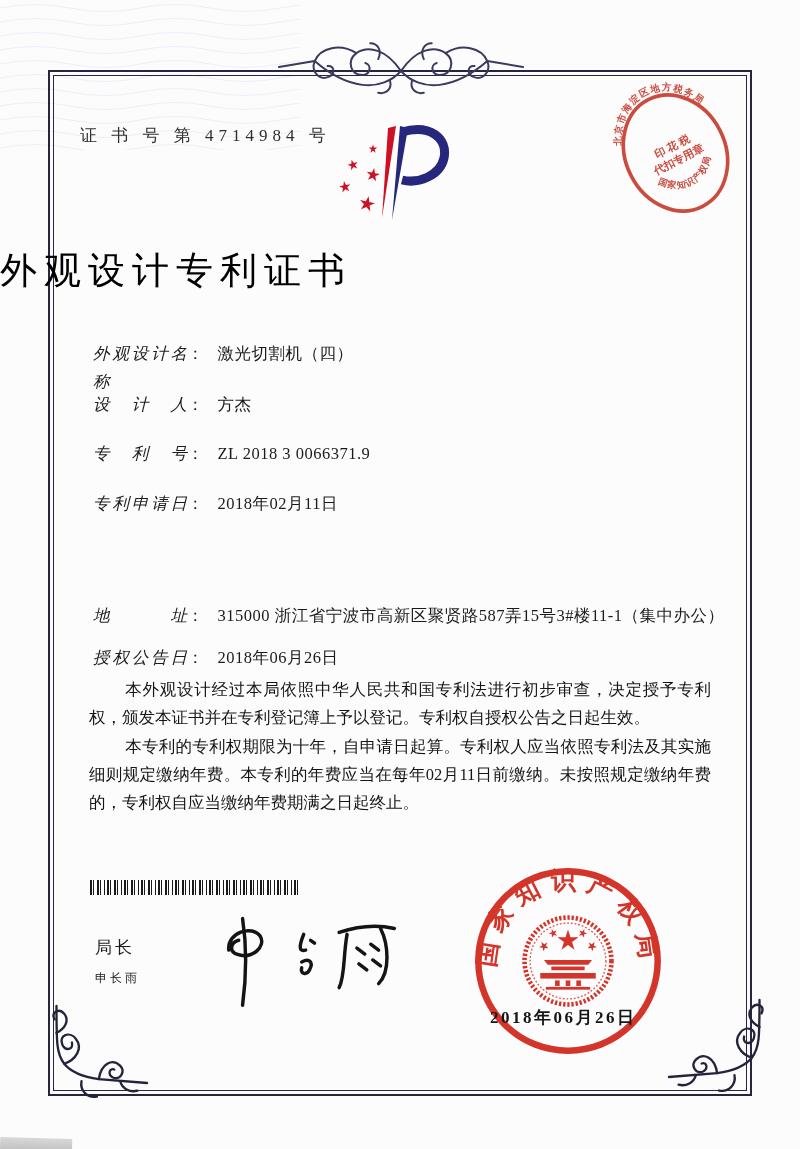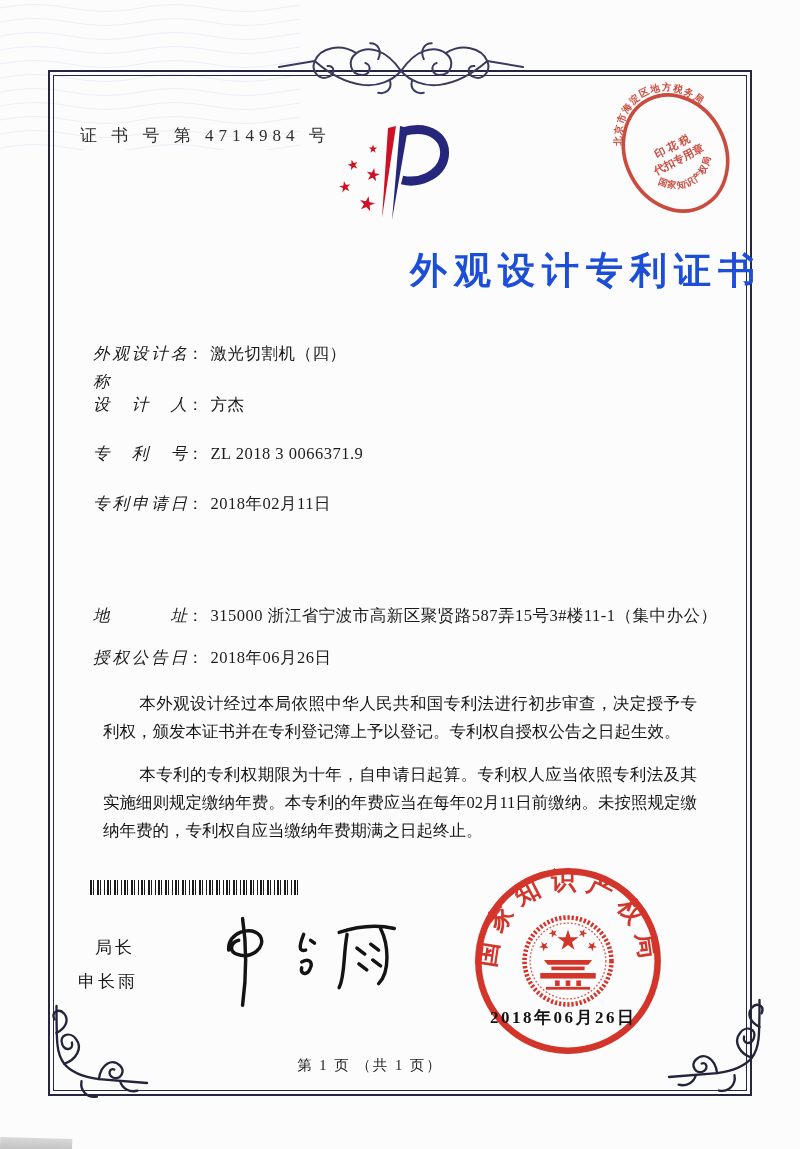--- a/index.html
+++ b/index.html
@@ -9,35 +9,35 @@
     font-family:"Liberation Serif","DejaVu Serif",serif;
     color:#1b1b1b;
   }
   .texture{position:absolute; inset:0; pointer-events:none;}
   .frame{position:absolute; left:48px; top:70px; width:700px; height:1022px;
     border:2.5px solid #262640;}
   .frame-inner{position:absolute; inset:3px; border:1px solid #262640;}
   .cert-no{position:absolute; left:80px; top:124px; font-size:17px; letter-spacing:5px; color:#2e2e2e;}
   .logo{position:absolute; left:330px; top:123px; width:135px; height:102px;}
   .tax-seal{position:absolute; left:612px; top:80px; width:127px; height:146px; opacity:.9;}
-  .title{position:absolute; left:0; top:246px; width:762px; text-align:right;
-    font-size:37px; font-weight:700; letter-spacing:7px; color:#1d4ed8;}
+  .title{position:absolute; left:0; top:246px; width:762px; text-align:left;
+    font-size:37px; font-weight:400; letter-spacing:7px; color:#000000;}
   .row{position:absolute; left:93px; width:640px; font-size:16.5px; line-height:28px; white-space:normal;}
   .flabel{display:inline-block; width:94px; text-align:justify; text-align-last:justify; vertical-align:top;font-style:italic;}
   .fcolon{display:inline-block; vertical-align:top;}
-  .fval{display:inline-block; margin-left:7px; vertical-align:top; max-width:525px; letter-spacing:.5px;}
+  .fval{display:inline-block; margin-left:14px; vertical-align:top; max-width:525px; letter-spacing:.5px;}
   .r1{top:340px}.r2{top:391px}.r3{top:440px}.r4{top:490px}.r5{top:542px}.r6{top:602px}.r7{top:644px}
   .grant-pair{position:absolute; left:362px; top:0; white-space:nowrap;}
   .paras{position:absolute; left:89px; top:676px; width:622px; font-size:16.5px;
     line-height:28.3px; text-align:justify; color:#151515;}
-  .paras p{margin:14px; text-indent:2.2em;}
+  .paras p{margin:0; text-indent:2.2em;}
   .barcode{position:absolute; left:90px; top:880px; width:210px; height:15px;
     background:repeating-linear-gradient(90deg,#1a1a1a 0 2px,#fff 2px 3px,#1a1a1a 3px 4px,#fff 4px 7px,#1a1a1a 7px 9px,#fff 9px 10px,#1a1a1a 10px 11px,#fff 11px 14px,#1a1a1a 14px 15px,#fff 15px 17px);}
   .director-title{position:absolute; left:95px; top:936px; font-size:17px; letter-spacing:3px;}
-  .director-name{position:absolute; left:78px; top:970px; font-size:17px; letter-spacing:3px;}
+  .director-name{position:absolute; left:95px; top:970px; font-size:12px; letter-spacing:3px;}
   .signature{position:absolute; left:213px; top:903px; width:207px; height:112px;}
   .issue-seal{position:absolute; left:470px; top:863px; width:196px; height:196px; opacity:.93;}
   .seal-date{position:absolute; left:490px; top:1006px; font-size:17px; font-weight:700;
     letter-spacing:2.5px; color:#151515; z-index:5;}
   .footer{position:absolute; left:0; top:1056px; width:740px; text-align:center;
     font-size:14.5px; letter-spacing:2px; color:#222;}
   .corner{position:absolute; width:108px; height:106px;}
   .corner.br{left:666px; top:998px;}
   .corner.bl{left:42px; top:1004px; transform:scaleX(-1);}
   .top-flourish{position:absolute; left:277px; top:36px; width:248px; height:66px;}
@@ -200,16 +200,15 @@
       <rect x="-18" y="6" width="36" height="4"></rect>
       <rect x="-30" y="13" width="60" height="6"></rect>
       <rect x="-14" y="21" width="5" height="6"></rect>
       <rect x="-2.5" y="21" width="5" height="6"></rect>
       <rect x="9" y="21" width="5" height="6"></rect>
       <rect x="-24" y="28" width="48" height="3"></rect>
     </g>
   </svg>
   <div class="seal-date">2018年06月26日</div>
 
-  <div class="footer">第 1 页 （共 1 页）</div>
 
   <div class="photo-edge"></div>
 </div>
 
 </body></html>

